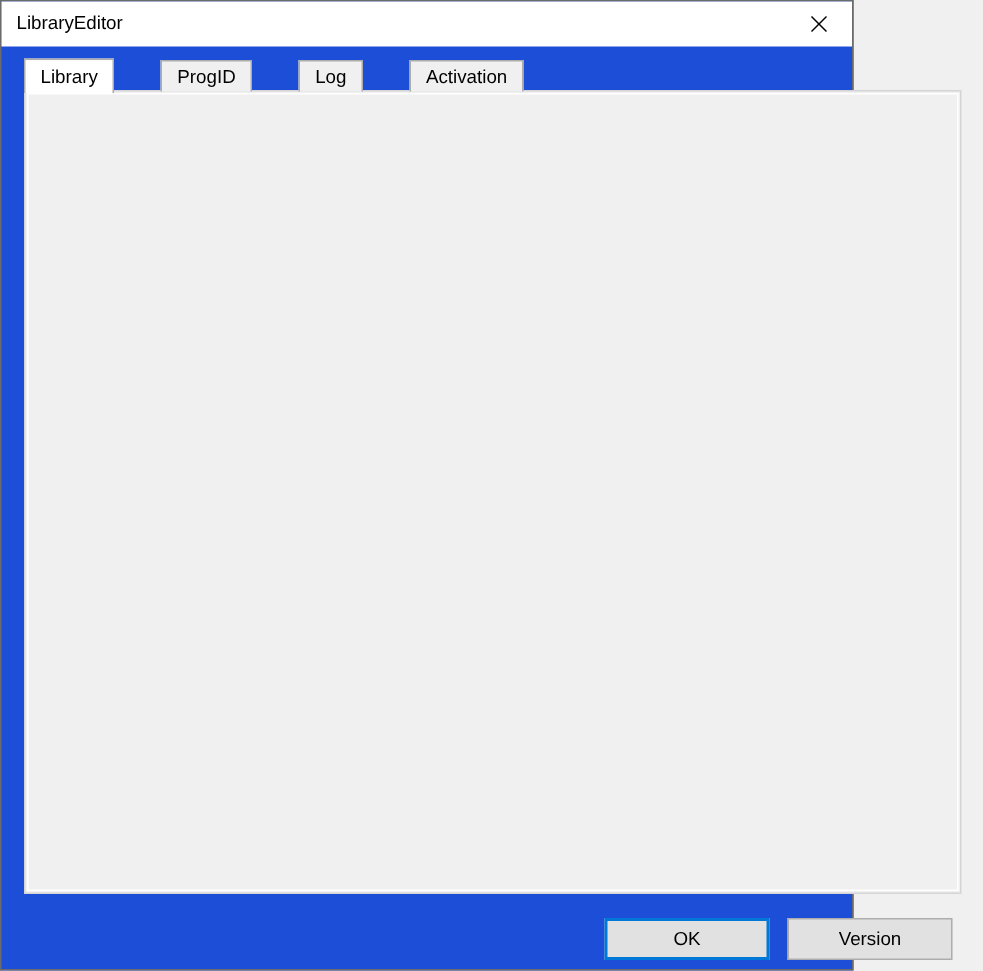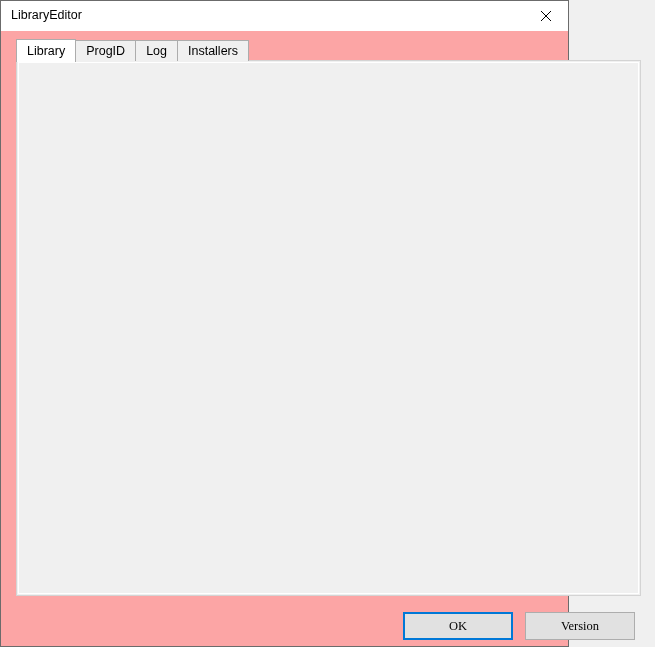--- a/index.html
+++ b/index.html
@@ -13,21 +13,21 @@
     font-family: "Liberation Sans", sans-serif;
     font-size: 12px;
     color: #000;
     overflow: hidden;
   }
   .window {
     position: absolute;
     left: 0; top: 0;
     width: 569px;
     height: 647px;
-    background: #fca5a5;
+    background: #1d4ed8;
     border: 1px solid #6b6b6b;
     box-sizing: border-box;
   }
   
   .titlebar {
     position: absolute;
     left: 0; top: 0;
     width: 100%;
     height: 30px;
     background: #ffffff;
@@ -55,20 +55,21 @@
   .close-btn svg { display: block; }
   
   .tabstrip {
     position: absolute;
     left: 15px;
     top: 38px;
     height: 22px;
     display: flex;
     align-items: flex-end;
     z-index: 3;
+    gap: 32px;
   }
   .tab {
     height: 21px;
     line-height: 21px;
     padding: 0 10px;
     background: #f0f0f0;
     border: 1px solid #acacac;
     border-bottom: none;
     margin-right: -1px;
     font-size: 12.5px;
@@ -120,21 +121,21 @@
     padding: 0 3px;
     line-height: 20px;
     height: 22px;
     outline: none;
   }
   .btn {
     position: absolute;
     background: #e1e1e1;
     border: 1px solid #adadad;
     box-sizing: border-box;
-    font-family: Liberation Serif, serif;
+    font-family: Liberation Sans, sans-serif;
     font-size: 12.5px;
     color: #000;
     text-align: center;
     cursor: default;
     display: flex;
     align-items: center;
     justify-content: center;
   }
   .btn.default-btn {
     border: 2px solid #0078d7;
@@ -223,21 +224,21 @@
         <line x1="1" y1="1" x2="11" y2="11" stroke="#000" stroke-width="1"></line>
         <line x1="11" y1="1" x2="1" y2="11" stroke="#000" stroke-width="1"></line>
       </svg>
     </div>
   </div>
 
   <div class="tabstrip">
     <div class="tab selected">Library</div>
     <div class="tab">ProgID</div>
     <div class="tab">Log</div>
-    <div class="tab">Installers</div>
+    <div class="tab">Activation</div>
   </div>
 
   <div class="tabpanel">
     <div class="tabpanel-inner"></div>
   </div>
 
   <div class="lbl" style="left:31px; top:73px;">Alias:</div>
   <input class="txt" style="left: 31px; top: 90px; width: 362px;" value="SampleLib">
 
   <div class="lbl" style="left:36px; top:126px;">Названия:</div>

